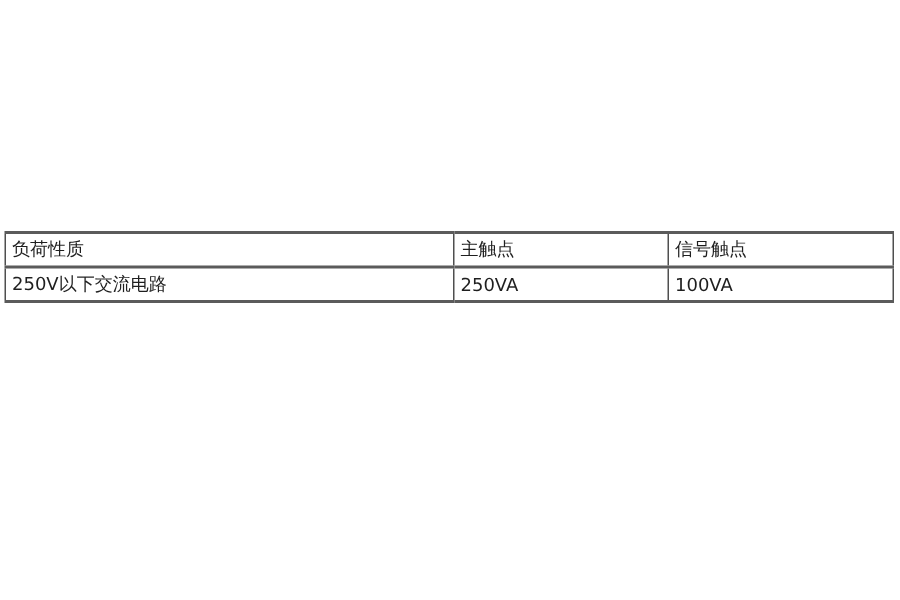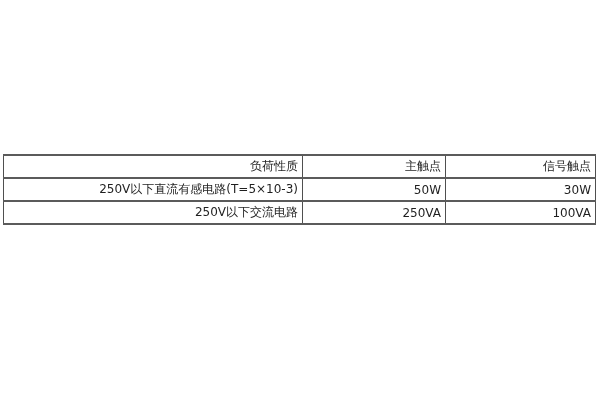--- a/index.html
+++ b/index.html
@@ -25,21 +25,21 @@
     background: #ffffff;
   }
   table.spec-table th,
   table.spec-table td {
     border-top: 2px solid #5b5b5b;
     border-bottom: 2px solid #5b5b5b;
     border-left: 1.5px solid #4f4f4f;
     border-right: 1.5px solid #4f4f4f;
     height: 21px;
     padding: 0 4px;
-    text-align: right;
+    text-align: left;
     vertical-align: middle;
     font-size: 12px;
     font-weight: 400;
     color: #1f1f1f;
     white-space: nowrap;
     overflow: hidden;
     margin-top: 24px;
   }
   col.c-load   { width: 299px; }
   col.c-main   { width: 143px; }
@@ -57,24 +57,19 @@
     </colgroup>
     <thead>
       <tr>
         <th>负荷性质</th>
         <th>主触点</th>
         <th>信号触点</th>
       </tr>
     </thead>
     <tbody>
       <tr>
-        <td>250V以下直流有感电路(T=5×10-3)</td>
-        <td>50W</td>
-        <td>30W</td>
-      </tr>
-      <tr>
         <td>250V以下交流电路</td>
         <td>250VA</td>
         <td>100VA</td>
       </tr>
     </tbody>
   </table>
 </div>
 
 </body></html>

